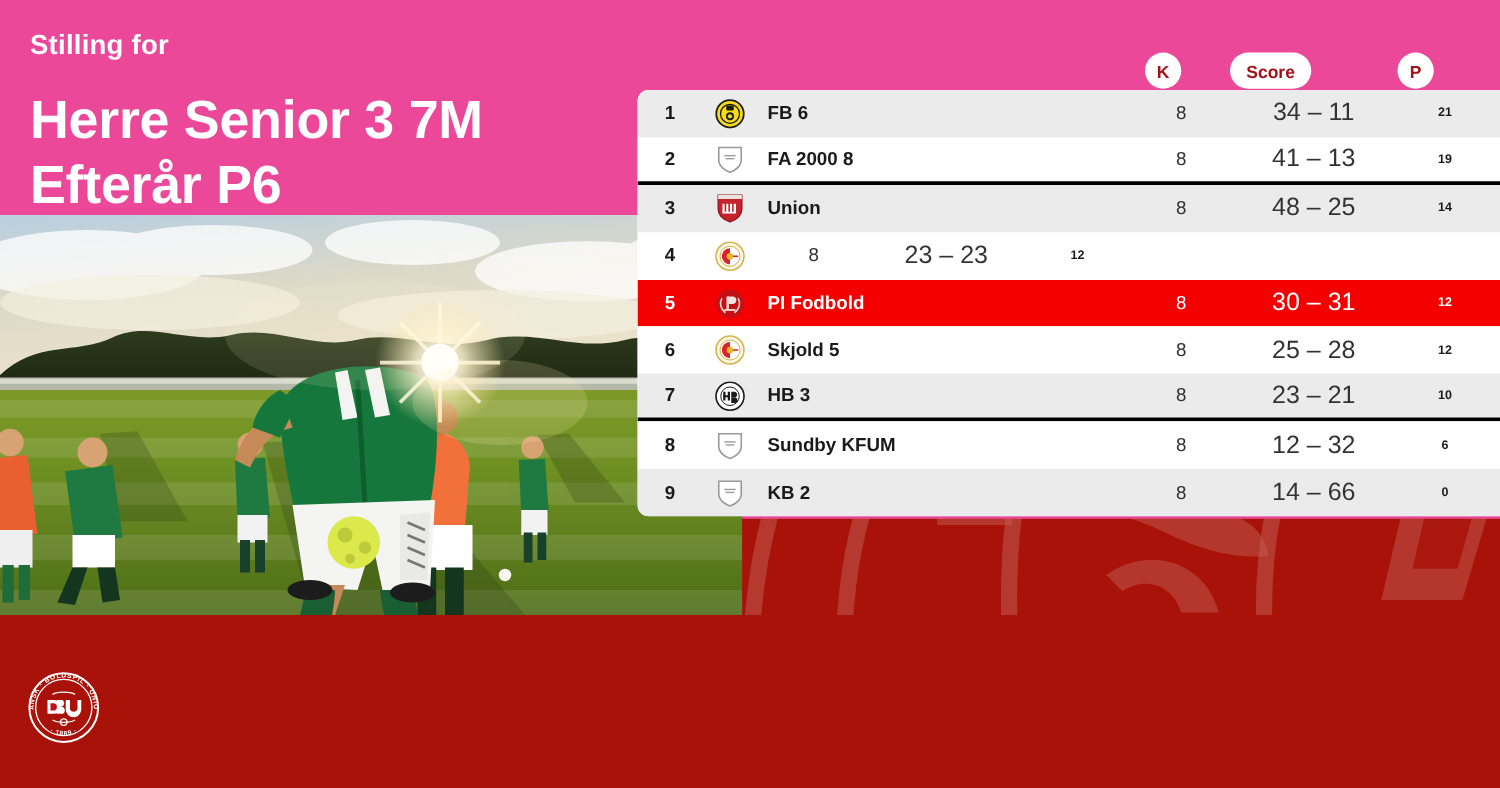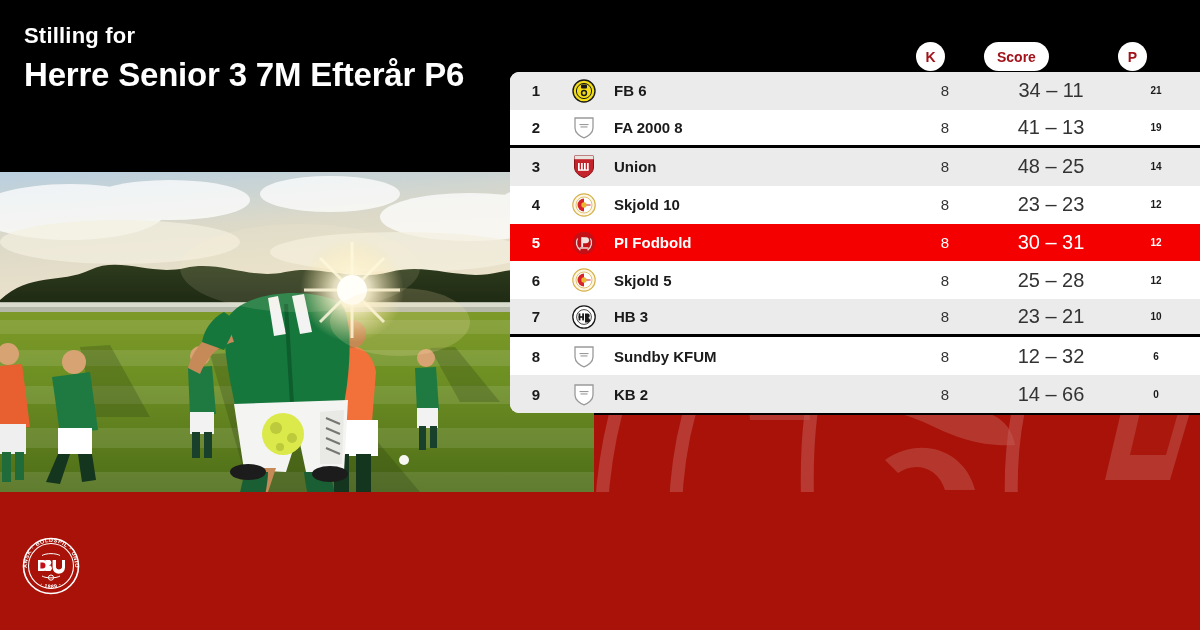--- a/index.html
+++ b/index.html
@@ -4,21 +4,21 @@
 <style>
   * { box-sizing: border-box; margin: 0; padding: 0; }
   html, body {
     width: 1200px; height: 630px;
     font-family: "Liberation Sans", sans-serif;
     overflow: hidden;
   }
   .canvas {
     position: relative;
     width: 1200px; height: 630px;
-    background: #000000;
+    background: #ec4899;
   }
 
   
   .lower-band {
     position: absolute; left: 0; top: 415px; width: 1200px; height: 215px;
     background: #a81208;
     overflow: hidden;
   }
   .watermark {
     position: absolute; left: 560px; top: -150px;
@@ -27,22 +27,22 @@
   }
   .wm-svg { width: 100%; height: 100%; display: block; }
 
   
   .kicker {
     position: absolute; left: 24px; top: 23px;
     font-size: 22px; font-weight: bold; color: #ffffff;
     letter-spacing: .2px;
   }
   .headline {
-    position: absolute; left: 24px; top: 55px; width: 470px;
-    font-size: 33px; font-weight: bold; color: #ffffff;
+    position: absolute; left: 24px; top: 70px; width: 470px;
+    font-size: 43px; font-weight: bold; color: #ffffff;
     line-height: 1.22; letter-spacing: -.2px;
   }
 
   
   .photo {
     position: absolute; left: 0; top: 172px; width: 594px; height: 320px;
     overflow: hidden;
   }
   .photo svg { display: block; width: 594px; height: 320px; }
 
@@ -388,21 +388,20 @@
         <svg width="24" height="24" viewBox="0 0 24 24">
           <circle cx="12" cy="12" r="11.2" fill="#fdf6e6" stroke="#d6b24a" stroke-width="1.2"></circle>
           <circle cx="12" cy="12" r="8" fill="#ffffff" stroke="#d6b24a" stroke-width="0.8"></circle>
           <path d="M12 5.5 A6.5 6.5 0 0 0 12 18.5 Z" fill="#d8232a"></path>
           <circle cx="12" cy="12" r="2.7" fill="#e8b830"></circle>
           <g stroke="#d8232a" stroke-width="1.2">
             <path d="M14.4 12 H18.6"></path>
           </g>
         </svg>
       </div>
-      <div class="c-team">Skjold 10</div>
       <div class="c-k">8</div>
       <div class="c-score">23 – 23</div>
       <div class="c-p">12</div>
     </div>
 
     <div class="row highlight">
       <div class="c-pos">5</div>
       <div class="c-crest">
         <svg width="24" height="24" viewBox="0 0 24 24">
           <circle cx="12" cy="12" r="11.2" fill="#c31017"></circle>

